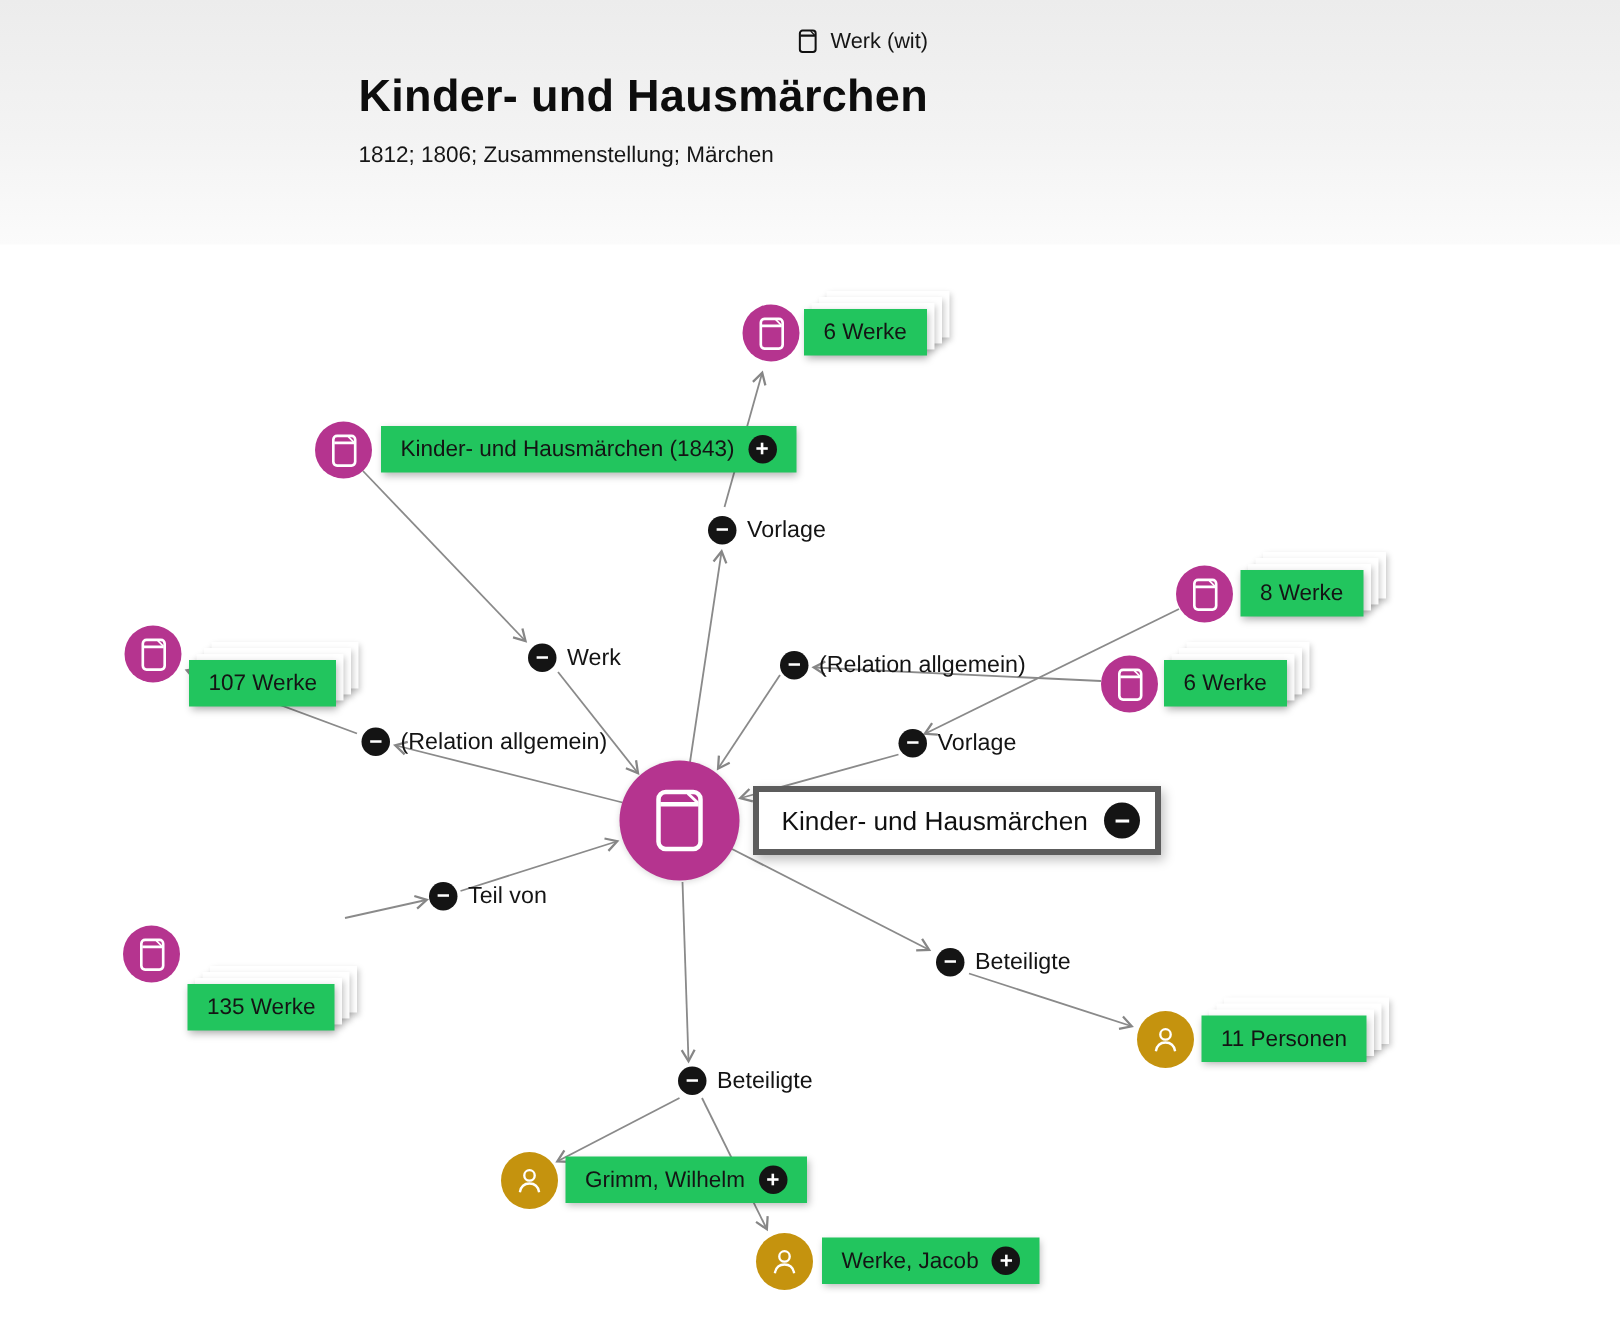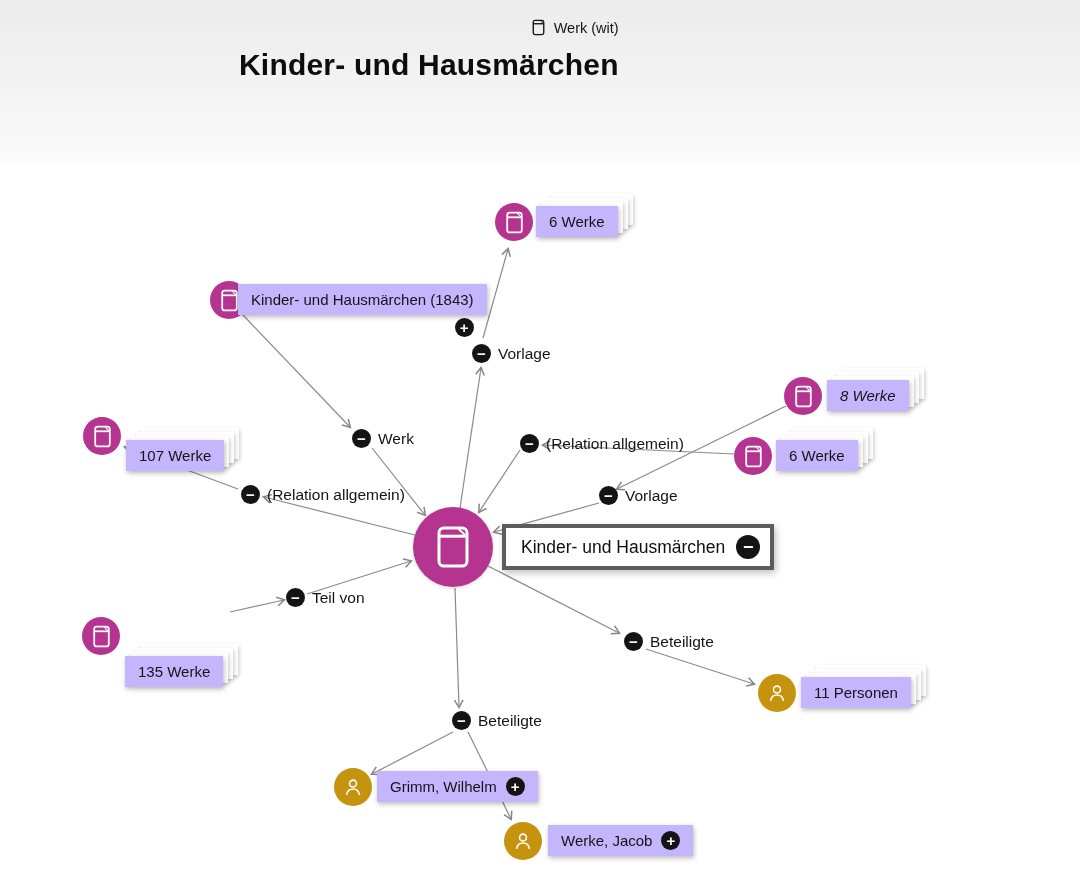--- a/index.html
+++ b/index.html
@@ -33,21 +33,21 @@
   .stack{position:absolute;}
   .stack .layer{
     position:absolute;inset:0;background:#fff;
     box-shadow:1px 2px 4px rgba(0,0,0,.22);
   }
   .stack .layer.l1{transform:translate(5px,-4px);}
   .stack .layer.l2{transform:translate(10px,-8px);}
   .stack .layer.l3{transform:translate(15px,-12px);}
 
   .card{
-    background:#c4b5fd;padding:6px 13px;font-size:15px;white-space:nowrap;
+    background:#22c55e;padding:6px 13px;font-size:15px;white-space:nowrap;
     box-shadow:1px 2px 5px rgba(0,0,0,.28);
     display:flex;align-items:flex-end;gap:9px;height:19px;line-height:19px;
     position:relative;cursor:pointer;color:#141414;
   }
   .card.abs{position:absolute;}
 
   .badge{
     width:19px;height:19px;border-radius:50%;background:#141414;color:#fff;
     display:flex;align-items:center;justify-content:center;
     font-size:15px;font-weight:bold;line-height:1;flex:0 0 auto;cursor:pointer;
@@ -74,23 +74,23 @@
   #c-w8{left:784px;top:377px;}
   #c-w6r{left:734px;top:437px;}
   #c-w135{left:82px;top:617px;}
   #c-p11{left:758px;top:674px;}
   #c-wilhelm{left:334px;top:768px;}
   #c-jacob{left:504px;top:822px;}
   #c-central{left:413px;top:507px;}
 
   
   #k-top6{left:536px;top:206px;}
-  #k-khm1843{left:238px;top:284px;flex-direction:column;}
+  #k-khm1843{left:254px;top:284px;}
   #k-w107{left:126px;top:440px;}
-  #k-w8{left:827px;top:380px;font-style:italic;}
+  #k-w8{left:827px;top:380px;}
   #k-w6r{left:776px;top:440px;}
   #k-w135{left:125px;top:656px;}
   #k-p11{left:801px;top:677px;}
   #k-wilhelm{left:377px;top:771px;}
   #k-jacob{left:548px;top:825px;}
 
   
   #e-vorlage-top{left:472px;top:344px;}
   #e-werk{left:352px;top:429px;}
   #e-rel-right{left:520px;top:434px;}
@@ -107,20 +107,21 @@
   <div class="header-inner">
     <div class="type-row">
       <svg width="15" height="19" viewBox="0 0 20 24">
         <rect x="3" y="2.5" width="14" height="19" rx="2.4" fill="none" stroke="#111" stroke-width="1.8"></rect>
         <line x1="3.6" y1="7" x2="16.4" y2="7" stroke="#111" stroke-width="1.8"></line>
         <line x1="12.6" y1="3" x2="16" y2="6.4" stroke="#111" stroke-width="1.2"></line>
       </svg>
       <span>Werk (wit)</span>
     </div>
     <div class="page-title">Kinder- und Hausmärchen</div>
+    <div class="page-subtitle">1812; 1806; Zusammenstellung; Märchen</div>
   </div>
 </div>
 
 <div class="graph">
 
   <svg class="edges" width="1080" height="892">
     <defs>
       <marker id="arr" viewBox="0 0 10 10" refX="7.5" refY="5" markerWidth="9" markerHeight="9" orient="auto">
         <path d="M1,1 L8,5 L1,9" fill="none" stroke="#868686" stroke-width="1.4"></path>
       </marker>

